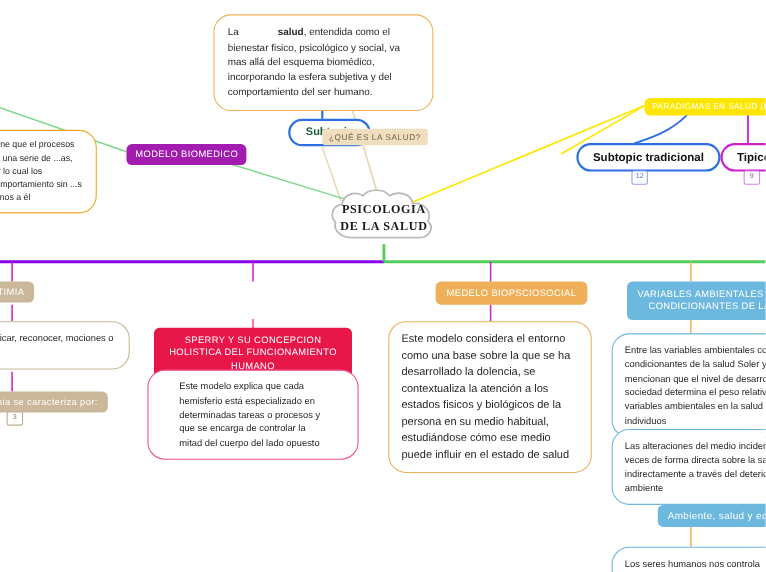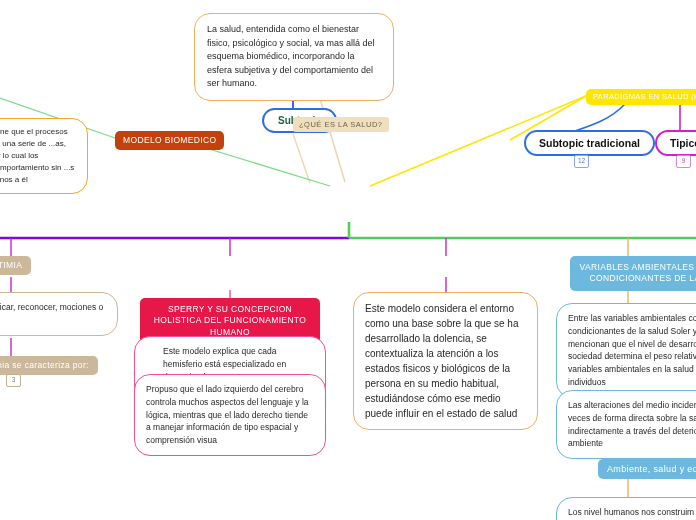--- a/index.html
+++ b/index.html
@@ -96,21 +96,21 @@
     line-height: 1;
     padding: 2px 3px;
     border: 1px solid #8a8ad0;
     border-radius: 2px;
     color: #55557f;
     background: #ffffff;
     min-width: 7px;
     text-align: center;
   }
 
-  b { font-weight: normal; }
+  b { font-weight: bold; margin-left: 33px; }
 </style>
 </head>
 <body>
 
 <div id="canvas">
 
   <svg class="links" viewBox="0 0 696 520">
 
     <line x1="293" y1="90" x2="293" y2="108" stroke="#2d6fe0" stroke-width="2"></line>
 
@@ -158,22 +158,33 @@
   </div>
 
   <div class="node capsule" style="left:262px; top:108px; color:#1f5f3f; font-size:10px; padding:5px 14px;">
     <span>Subtopic</span>
   </div>
 
   <div class="node" style="left:293px; top:117px; background:#efdfbe; color:#6f6147; border-radius:3px; padding:3px 6px; font-size:7.5px; letter-spacing:0.5px; white-space:nowrap;">
     <span>¿QUÉ ES LA SALUD?</span>
   </div>
 
-
-  <div class="node tag" style="left:115px; top:131px; background:#c2410c; color:#ffffff;">
+  <div class="cloud-wrap" style="left:299px; top:172px; width:100px; height:54px;">
+    <svg width="100" height="54" viewBox="0 0 100 54">
+      <path d="M22,44 C10,44 4,37 6,30 C0,24 4,14 12,14 C13,5 24,1 31,6
+               C36,-1 50,-1 55,6 C63,1 75,4 76,13 C87,12 94,21 90,29
+               C97,36 90,45 80,44 Z" fill="#ffffff" stroke="#b9b9b9" stroke-width="1.6" stroke-linejoin="round"></path>
+    </svg>
+    <div class="cloud-label">
+      <span>PSICOLOGIA</span>
+      <span>DE LA SALUD</span>
+    </div>
+  </div>
+
+  <div class="node tag" style="left:115px; top:131px; background:#a21caf; color:#ffffff;">
     <span>MODELO BIOMEDICO</span>
   </div>
 
   <div class="node textbox" style="left:-22px; top:118px; width:110px; border-color:#f5a623; font-size:8px; padding:7px 10px;">
     <span>...ene que el procesos ...a una serie de ...as, por lo cual los ...omportamiento sin ...s ajenos a él</span>
   </div>
 
   <div class="node tag" style="left:586px; top:89px; background:#ffe600; color:#ffffff; padding:3px 7px; font-size:7.5px;">
     <span>PARADIGMAS EN SALUD (H</span>
   </div>
@@ -209,24 +220,24 @@
 
   <div class="node tag wrap" style="left:140px; top:256px; width:180px; background:#e8174a; color:#ffffff; padding:6px 8px;margin-top:42px;">
     <span>SPERRY Y SU CONCEPCION HOLISTICA DEL</span>
     <span>FUNCIONAMIENTO HUMANO</span>
   </div>
 
   <div class="node textbox" style="left:134px; top:302px; width:192px; border-color:#f0508f; font-size:8.5px; padding:8px 28px;margin-top:34px;">
     <span>Este modelo explica que cada hemisferio está especializado en determinadas tareas o procesos y que se encarga de controlar la mitad del cuerpo del lado opuesto</span>
   </div>
 
-  <div class="node textbox" style="left:134px; top:374px; width:192px; border-color:#f0508f; font-size:8.5px; padding:8px 11px;">
-    <span>Propuso que el lado izquierdo del cerebro controla muchos aspectos del lenguaje y la lógica, mientras que el lado derecho tiende a manejar información de tipo espacial y comprensión visua</span>
-  </div>
-
+
+  <div class="node tag" style="left:396px; top:256px; background:#f0b05a; color:#ffffff; padding:5px 10px;">
+    <span>MEDELO BIOPSCIOSOCIAL</span>
+  </div>
 
   <div class="node textbox" style="left:353px; top:292px; width:185px; border-color:#f0b05a; font-size:10px; padding:8px 11px;">
     <span>Este modelo considera el entorno como una base sobre la que se ha desarrollado la dolencia, se contextualiza la atención a los estados fisicos y biológicos de la persona en su medio habitual, estudiándose cómo ese medio puede influir en el estado de salud</span>
   </div>
 
   <div class="node tag wrap" style="left:570px; top:256px; width:150px; background:#6cb8de; color:#ffffff; padding:6px 8px;">
     <span>VARIABLES AMBIENTALES CO</span>
     <span>CONDICIONANTES DE LA</span>
   </div>
 
@@ -236,16 +247,16 @@
 
   <div class="node textbox" style="left:556px; top:390px; width:165px; border-color:#6cb8de; font-size:8.5px; padding:8px 11px;">
     <span>Las alteraciones del medio inciden veces de forma directa sobre la sa indirectamente a través del deterio ambiente</span>
   </div>
 
   <div class="node tag" style="left:598px; top:459px; background:#6cb8de; color:#ffffff; padding:4px 9px; font-size:9px;">
     <span>Ambiente, salud y educ</span>
   </div>
 
   <div class="node textbox" style="left:556px; top:497px; width:165px; border-color:#6cb8de; font-size:8.5px; padding:8px 11px;">
-    <span>Los nivel humanos nos construim </span><b>socioambiental</b><span>, a partir de un mu</span>
+    <span>Los seres humanos nos controla </span><b>socioambiental</b><span>, a partir de un mu</span>
   </div>
 
 </div>
 
 </body></html>

